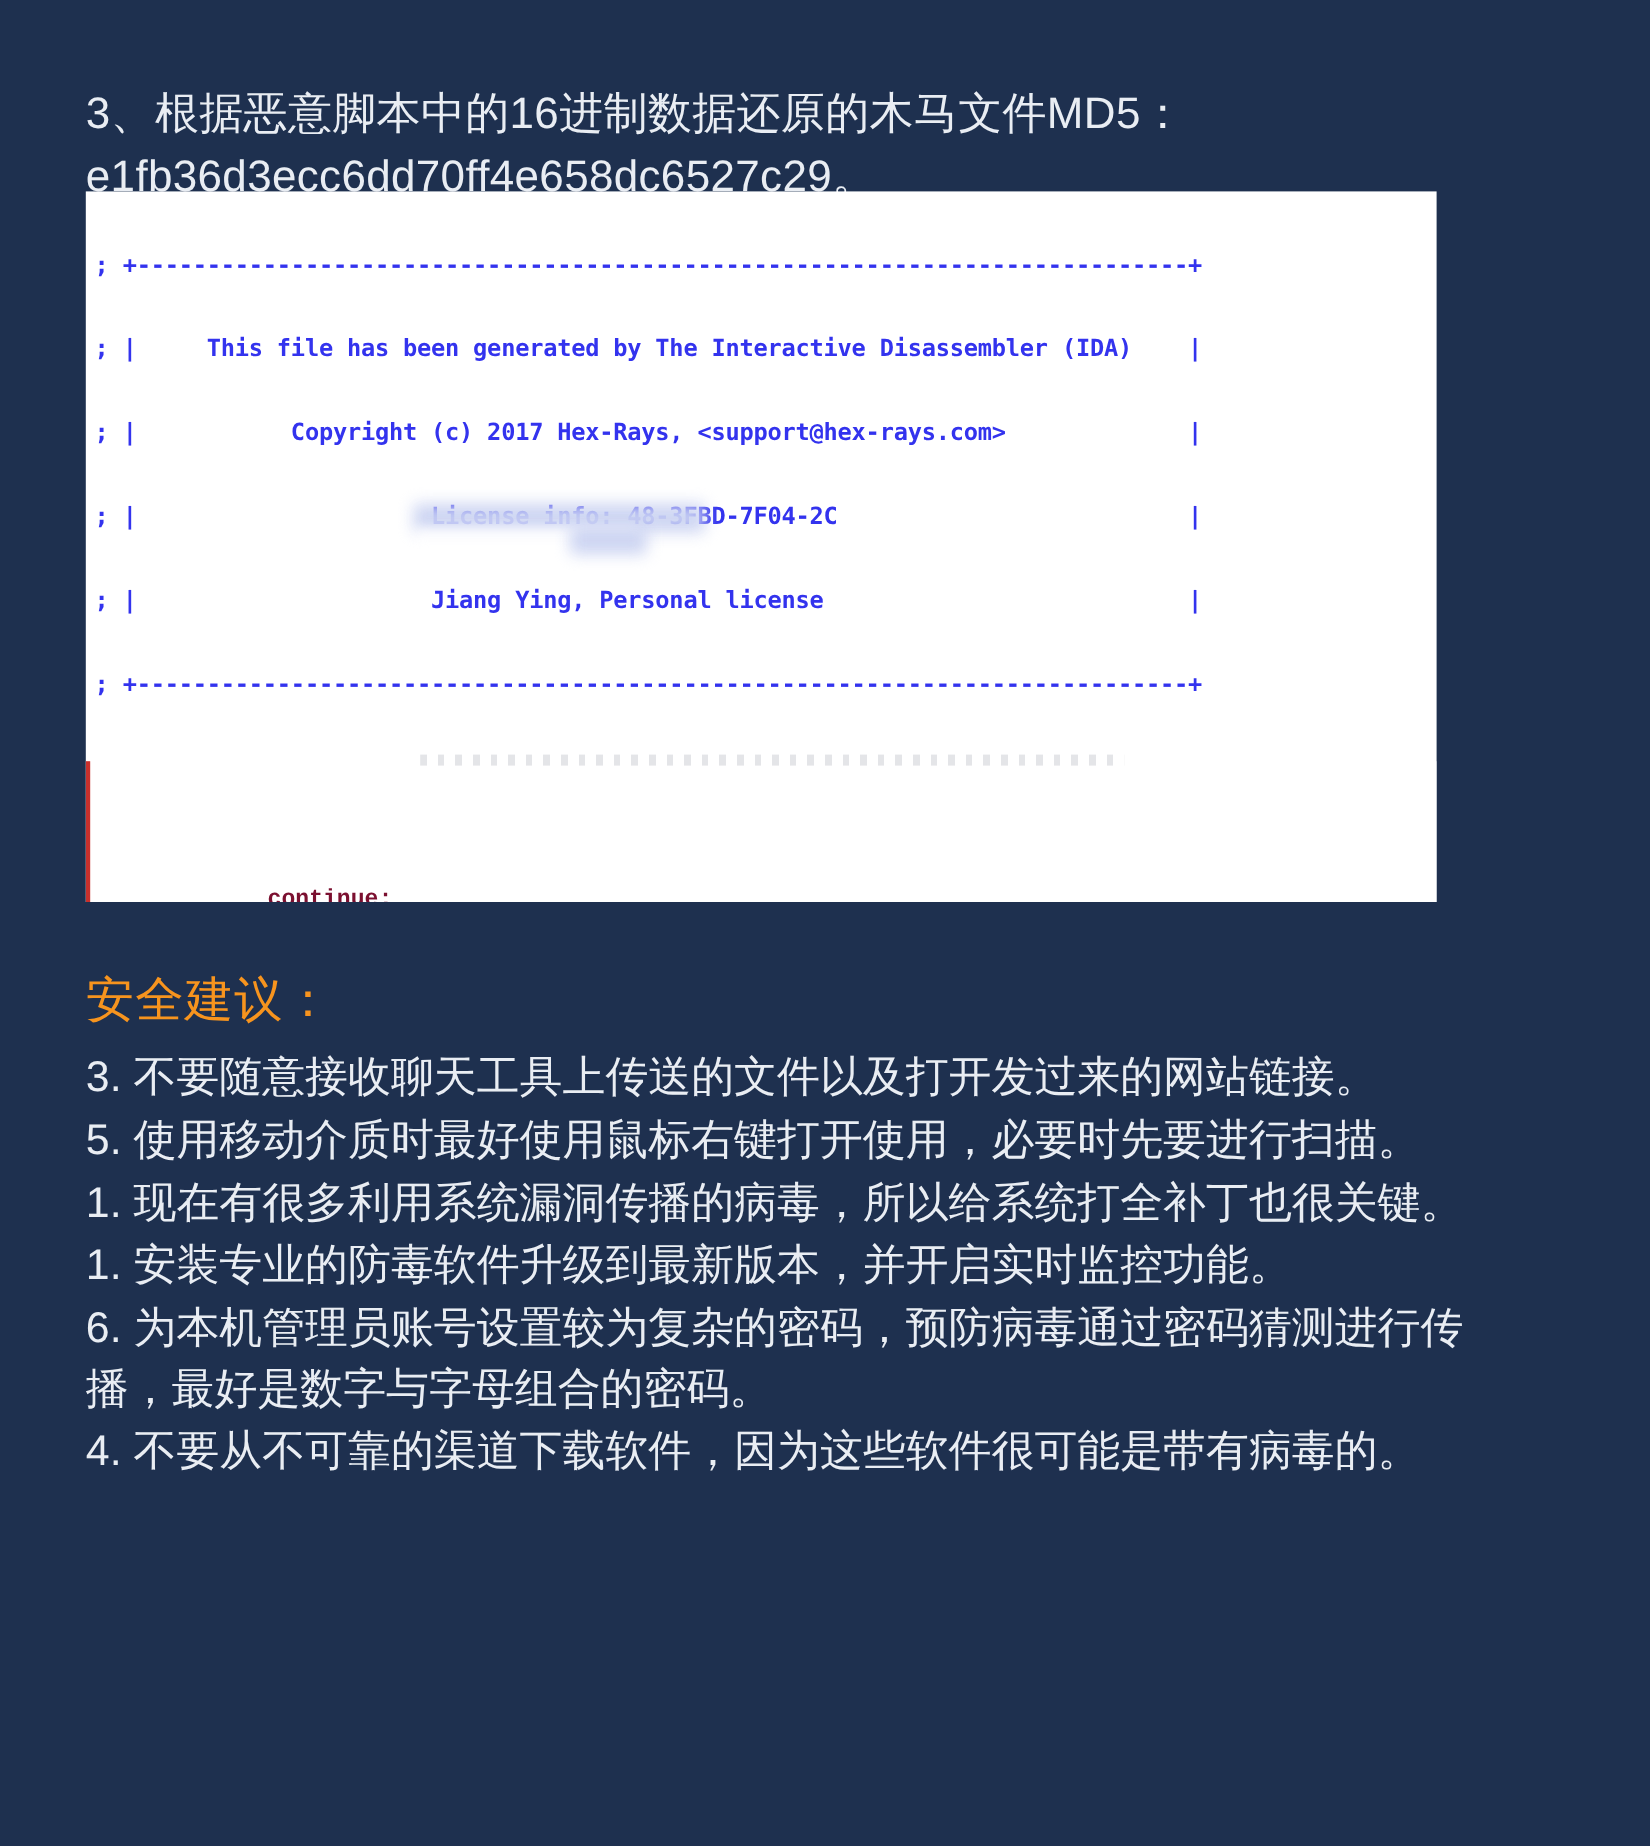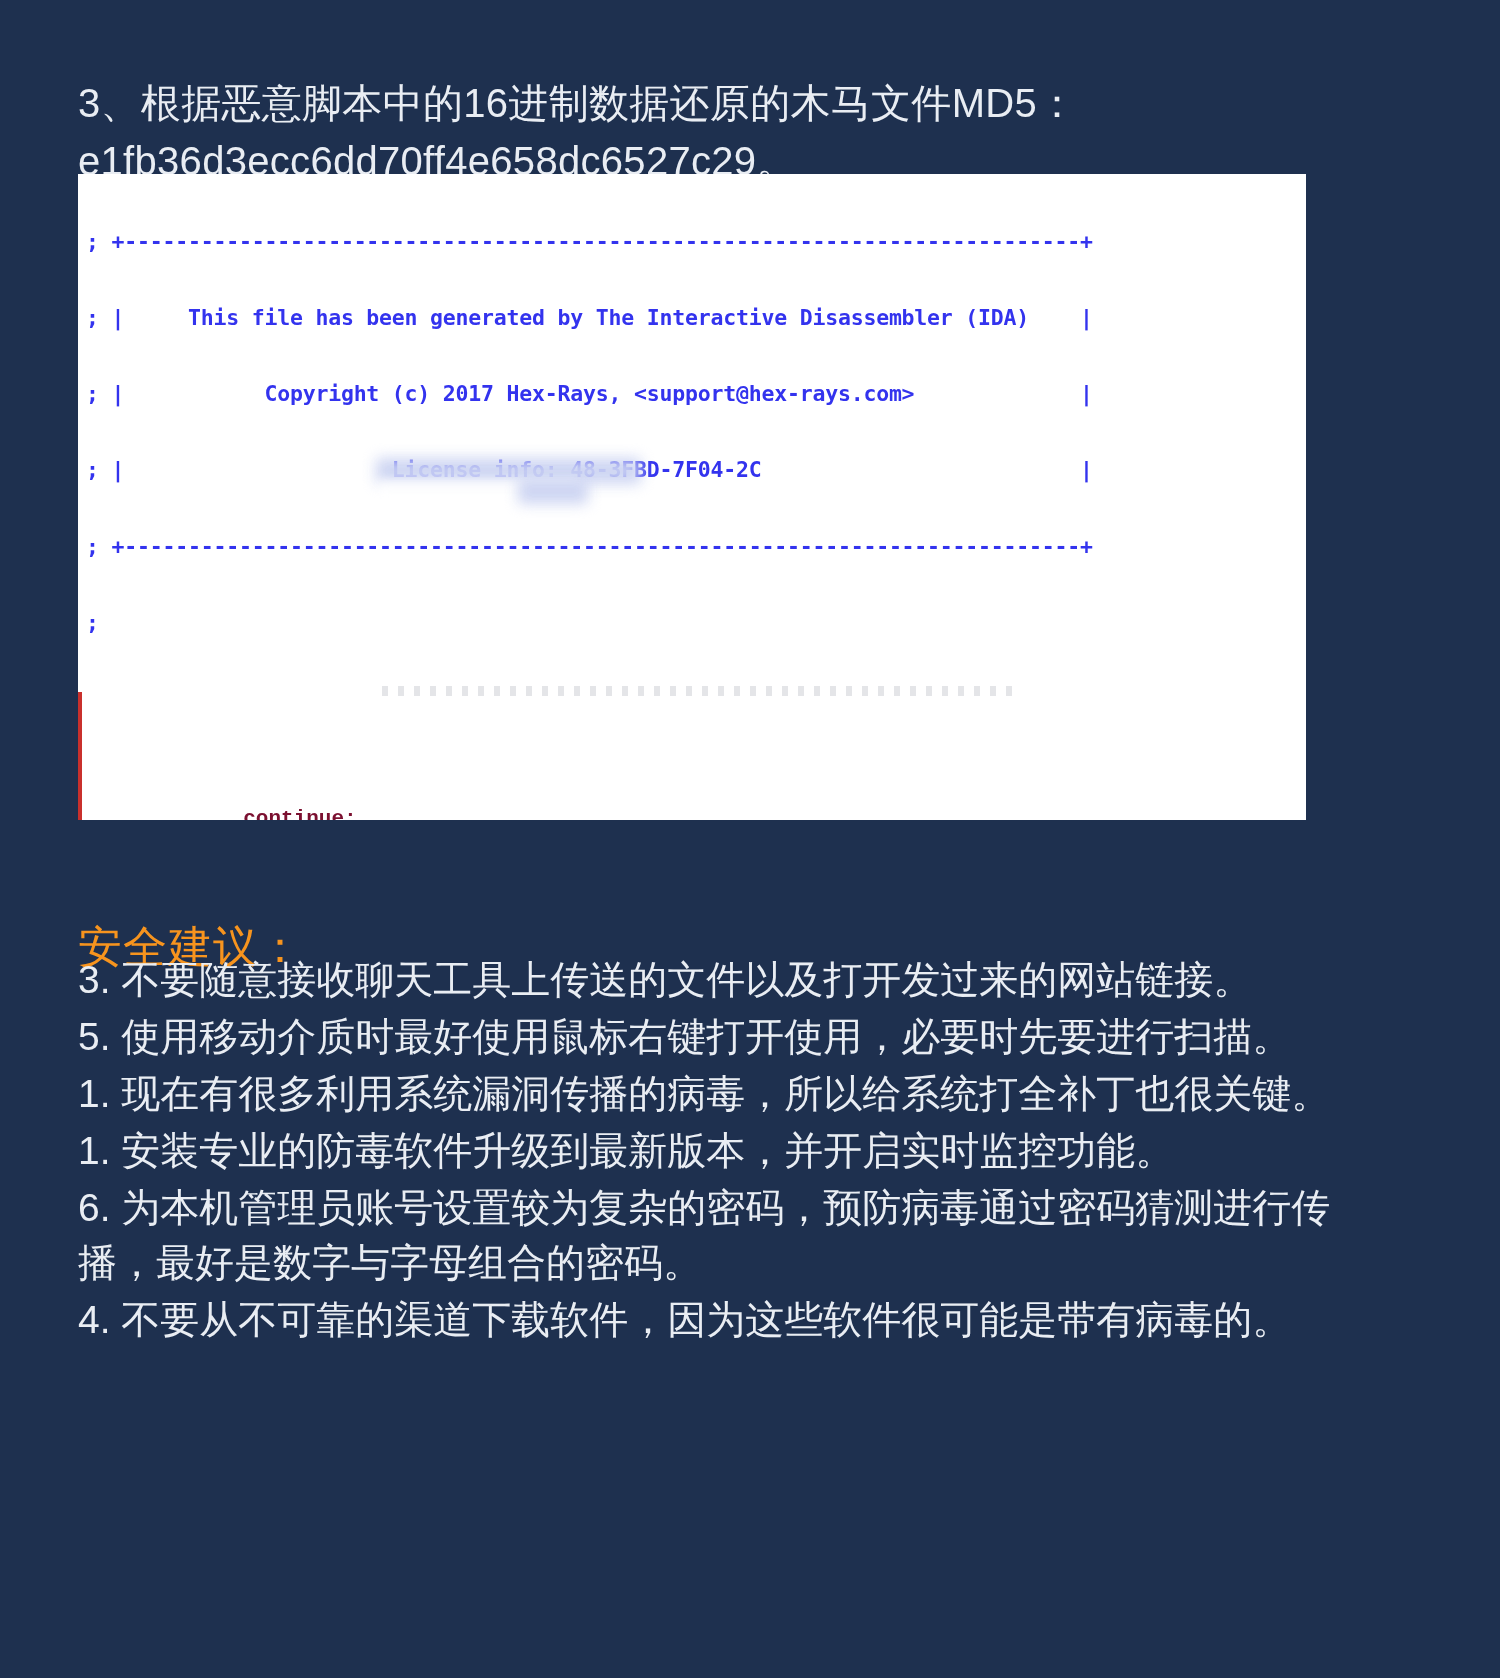--- a/index.html
+++ b/index.html
@@ -102,21 +102,21 @@
     width: 640px;
     height: 10px;
     background: repeating-linear-gradient(90deg,#c9cbd1 0 6px, transparent 6px 16px);
     opacity: .5;
   }
 
   
   .advice-title {
     position: absolute;
     left: 78px;
-    top: 894px;
+    top: 856px;
     color: #f7941e;
     font-size: 44px;
     font-weight: 400;
     letter-spacing: 1px;
     margin-top: 24px;
   }
 
   
   .advice-list {
     position: absolute;
@@ -141,20 +141,21 @@
   <p class="intro">3、根据恶意脚本中的16进制数据还原的木马文件MD5：e1fb36d3ecc6dd70ff4e658dc6527c29。</p>
 
   <div class="code-shot">
     <div class="code-inner">
 
       <div class="ida-block">
         <div class="ida-line">; +---------------------------------------------------------------------------+</div>
         <div class="ida-line">; |     This file has been generated by The Interactive Disassembler (IDA)    |</div>
         <div class="ida-line">; |           Copyright (c) 2017 Hex-Rays, &lt;support@hex-rays.com&gt;             |</div>
         <div class="ida-line">; |                     License info: 48-3FBD-7F04-2C                         |</div>
+        <div class="ida-line">; |                     Jiang Ying, Personal license                          |</div>
         <div class="ida-line">; +---------------------------------------------------------------------------+</div>
         <div class="ida-line">;</div>
 
         <div class="ida-line"><span>; Input SHA256 : </span><span>D649AF2054914C520DEA92CE61E56AB9163D1B1470F4CCFBCE1546D716080046</span></div>
         
         
         
         
 
         

